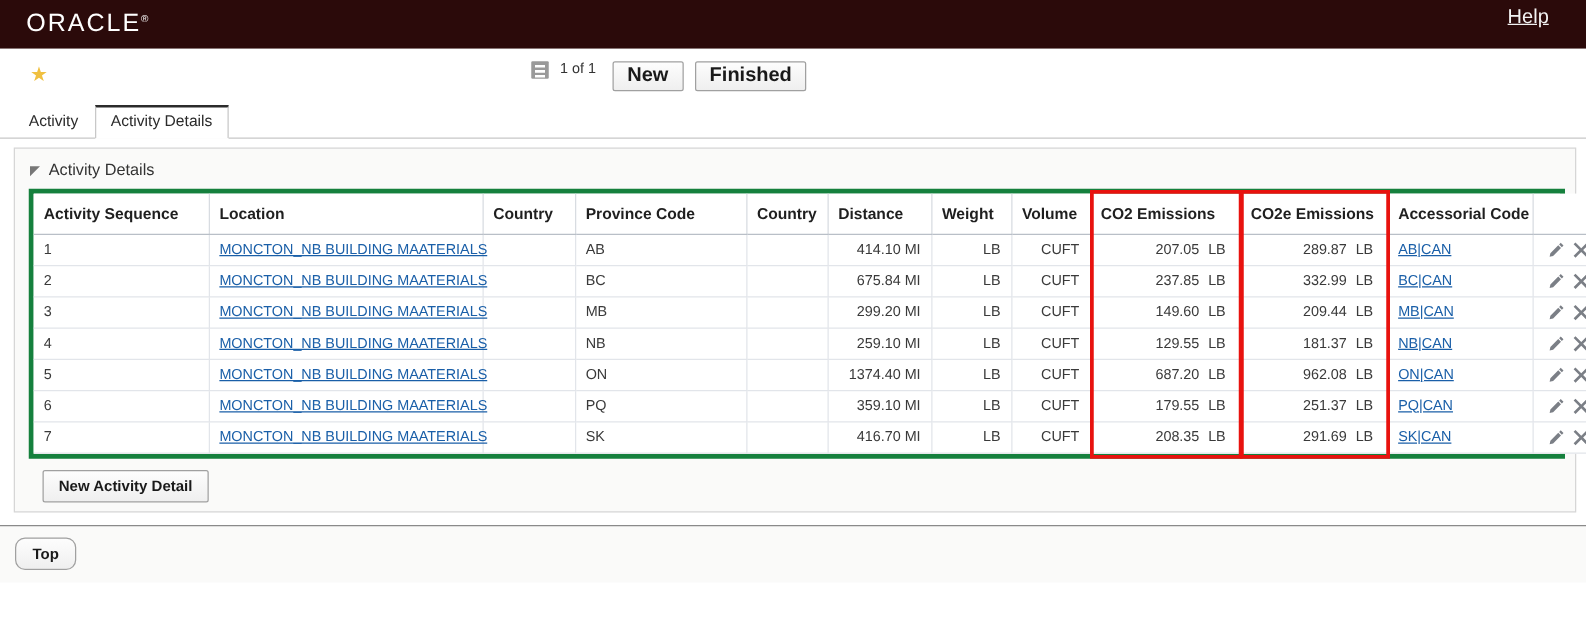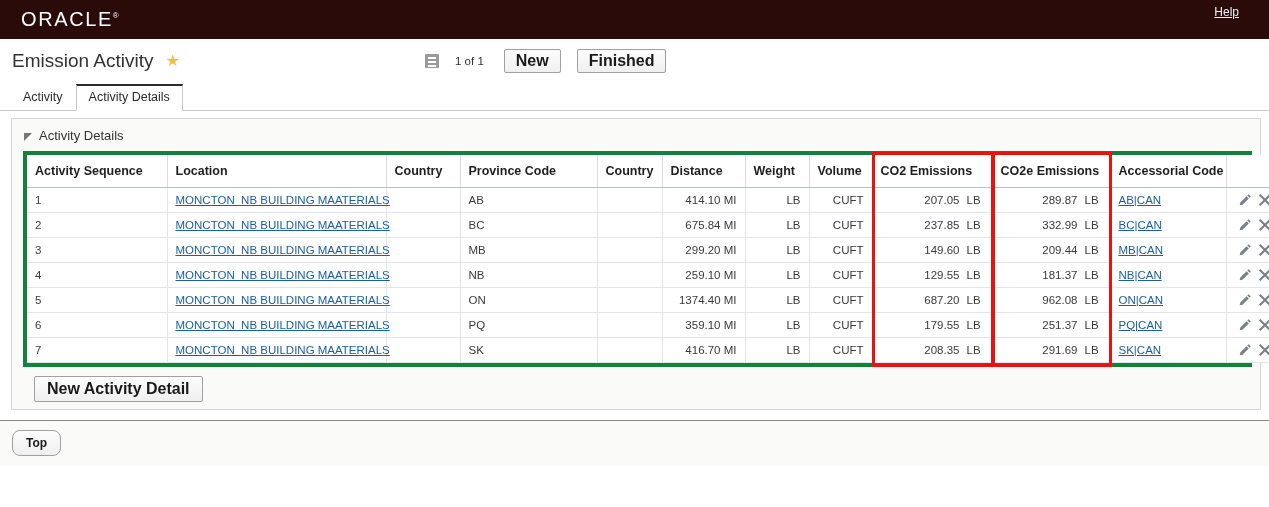--- a/index.html
+++ b/index.html
@@ -30,21 +30,21 @@
   .oracle-logo .tm {
     font-size: 8px;
     vertical-align: super;
     letter-spacing: 0;
   }
   .help-link {
     position: absolute;
     right: 30px;
     top: 5px;
     color: #f2f2f2;
-    font-size: 12px;
+    font-size: 16px;
     text-decoration: underline;
     cursor: pointer;
   }
 
   
   .title-row {
     position: relative;
     height: 44px;
     display: flex;
     align-items: center;
@@ -62,22 +62,22 @@
     font-size: 16px;
     line-height: 1;
     cursor: pointer;
   }
   .title-tools {
     position: absolute;
     left: 425px;
     top: 50%;
     transform: translateY(-50%);
     display: flex;
-    align-items: center;
-    gap: 16px;
+    align-items: flex-start;
+    gap: 9px;
   }
   .list-icon {
     width: 14px; height: 14px;
     background: #9a9a9a;
     position: relative;
     border-radius: 1px;
     cursor: pointer;
     display: inline-block;
   }
   .list-icon::before {
@@ -254,21 +254,21 @@
     position: absolute;
     border: 3px solid #e8120e;
     pointer-events: none;
     z-index: 5;
   }
 
   .panel-footer {
     padding: 9px 0 0 22px;
   }
   .btn-newdetail {
-    font-size: 16px;
+    font-size: 12px;
     font-weight: bold;
     padding: 5px 12px;
   }
 
   
   .bottom-sep {
     margin: 10px 0 0 0;
     border-top: 1px solid #8a8a8a;
     background: #fafaf9;
     height: 46px;
@@ -285,21 +285,20 @@
 <body>
 
 <div class="brandbar">
   <span class="oracle-logo">
     <span>ORACLE</span><span class="tm">®</span>
   </span>
   <a class="help-link">Help</a>
 </div>
 
 <div class="title-row">
-  <span class="page-title">Emission Activity</span>
   <span class="star-icon">★</span>
 
   <div class="title-tools">
     <span class="list-icon">
         <i></i>
       </span>
     <span class="page-count">1 of 1</span>
     <button class="btn">New</button>
     <button class="btn">Finished</button>
   </div>

